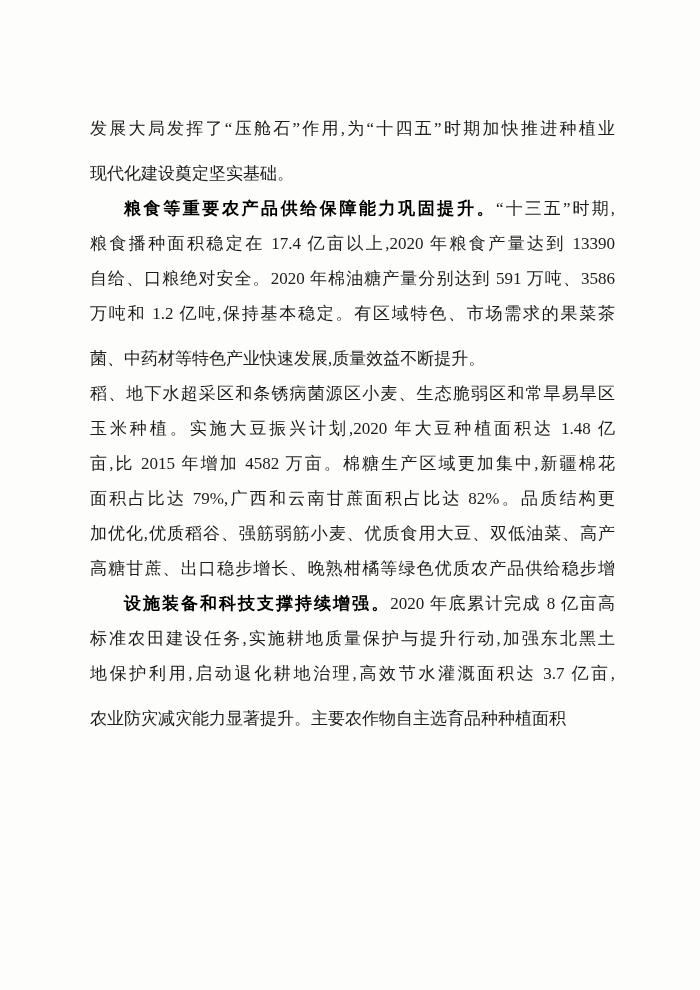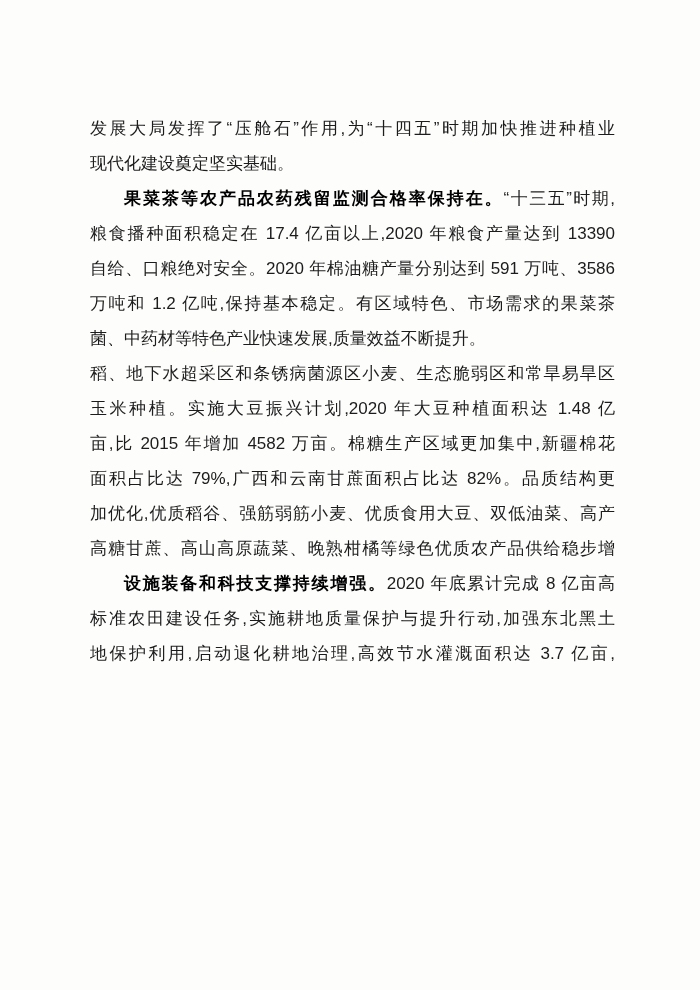--- a/index.html
+++ b/index.html
@@ -6,21 +6,21 @@
     margin: 0;
     padding: 0;
     background: #fdfdfc;
   }
   .page {
     position: relative;
     width: 700px;
     height: 844px;
     background: #fdfdfc;
     overflow: hidden;
-    font-family: Liberation Sans, sans-serif;
+    font-family: Liberation Serif, serif;
     color: #1c1c1c;
   }
   .textblock {
     position: absolute;
     left: 90px;
     top: 111px;
     width: 525px;
   }
   .paragraph {
     margin: 0;
@@ -31,20 +31,21 @@
     line-height: 35px;
     height: 35px;
     white-space: nowrap;
     text-align: justify;
     text-align-last: justify;
     text-justify: inter-character;
     color: #1c1c1c;
   }
   .tline.end {
     text-align-last: left;
+    margin-top: 10px;
   }
   .tline.ind {
     text-indent: 34px;
   }
   .tline b {
     font-weight: 700;
     color: #000;
     letter-spacing: 0.5px;
   }
   .footer {
@@ -67,36 +68,37 @@
 </head>
 <body>
 
 <div class="page">
   <main class="textblock">
       <div class="paragraph">
         <div class="tline"><span>发展大局发挥了“压舱石”作用,为“十四五”时期加快推进种植业</span></div>
         <div class="tline end"><span>现代化建设奠定坚实基础。</span></div>
       </div>
       <div class="paragraph">
-        <div class="tline ind"><b>果菜茶等农产品农药残留监测合格率保持在。</b><span>“十三五”时期,</span></div>
+        <div class="tline ind"><b>粮食等重要农产品供给保障能力巩固提升。</b><span>“十三五”时期,</span></div>
         <div class="tline"><span>粮食播种面积稳定在 17.4 亿亩以上,2020 年粮食产量达到 13390</span></div>
         <div class="tline"><span>自给、口粮绝对安全。2020 年棉油糖产量分别达到 591 万吨、3586</span></div>
         <div class="tline"><span>万吨和 1.2 亿吨,保持基本稳定。有区域特色、市场需求的果菜茶</span></div>
         <div class="tline end"><span>菌、中药材等特色产业快速发展,质量效益不断提升。</span></div>
       </div>
       <div class="paragraph">
         <div class="tline"><span>稻、地下水超采区和条锈病菌源区小麦、生态脆弱区和常旱易旱区</span></div>
         <div class="tline"><span>玉米种植。实施大豆振兴计划,2020 年大豆种植面积达 1.48 亿</span></div>
         <div class="tline"><span>亩,比 2015 年增加 4582 万亩。棉糖生产区域更加集中,新疆棉花</span></div>
         <div class="tline"><span>面积占比达 79%,广西和云南甘蔗面积占比达 82%。品质结构更</span></div>
         <div class="tline"><span>加优化,优质稻谷、强筋弱筋小麦、优质食用大豆、双低油菜、高产</span></div>
-        <div class="tline"><span>高糖甘蔗、高山高原蔬菜、晚熟柑橘等绿色优质农产品供给稳步增</span></div>
+        <div class="tline"><span>高糖甘蔗、出口稳步增长、晚熟柑橘等绿色优质农产品供给稳步增</span></div>
       </div>
       <div class="paragraph">
         <div class="tline ind"><b>设施装备和科技支撑持续增强。</b><span>2020 年底累计完成 8 亿亩高</span></div>
         <div class="tline"><span>标准农田建设任务,实施耕地质量保护与提升行动,加强东北黑土</span></div>
         <div class="tline"><span>地保护利用,启动退化耕地治理,高效节水灌溉面积达 3.7 亿亩,</span></div>
+        <div class="tline end"><span>农业防灾减灾能力显著提升。主要农作物自主选育品种种植面积</span></div>
       </div>
     </main>
   <div class="footer">
     <span class="dash">—</span><span class="pnum">3</span><span class="dash">—</span>
   </div>
 </div>
 
 </body></html>

